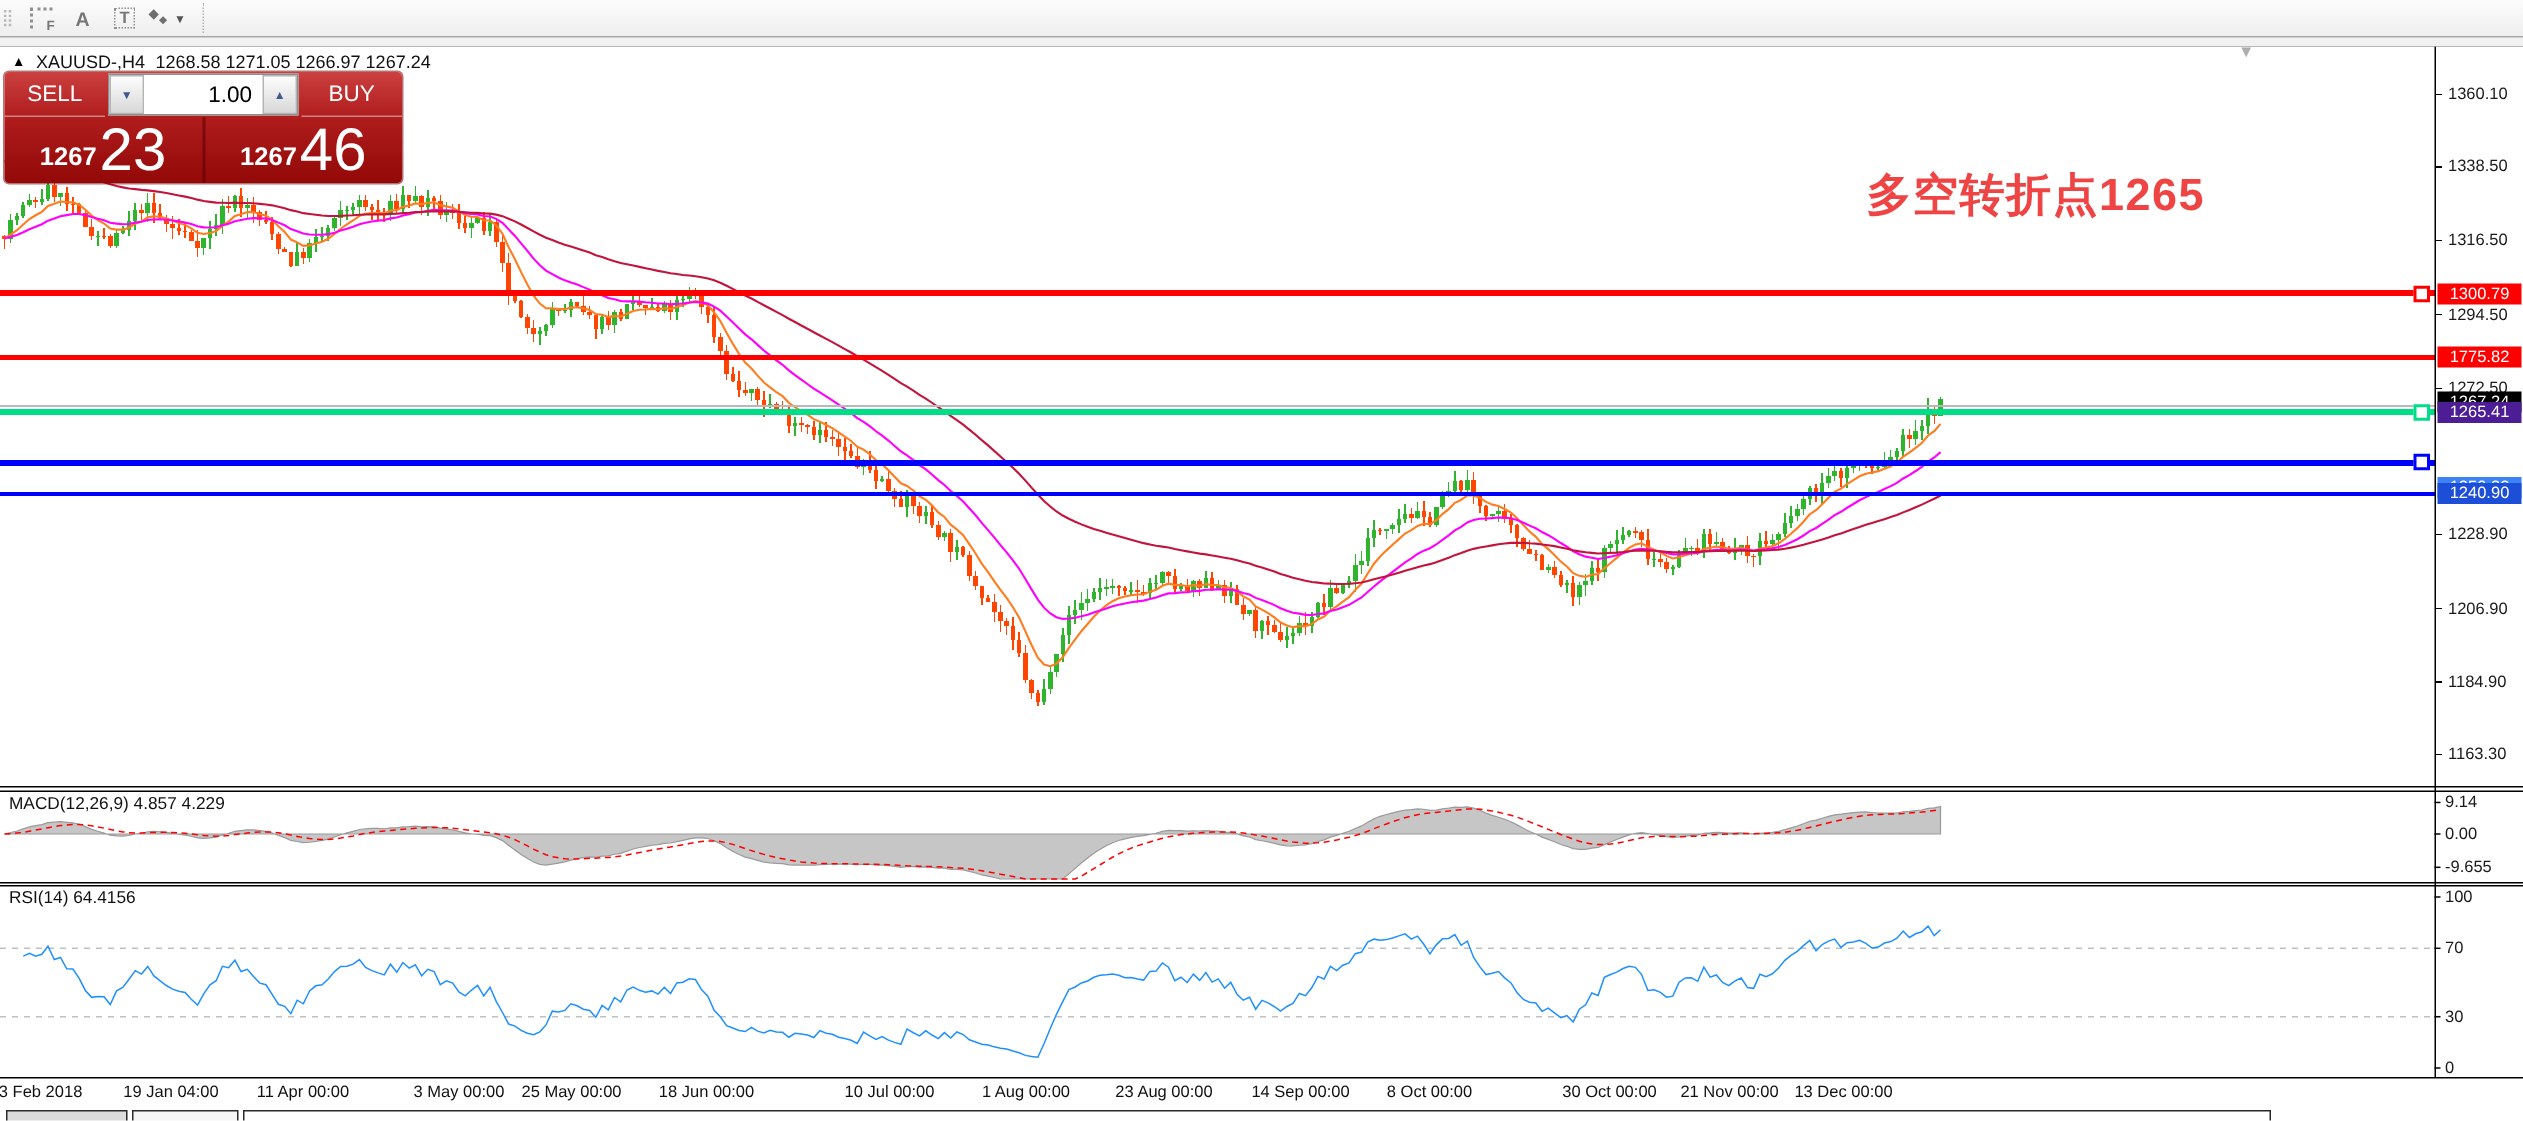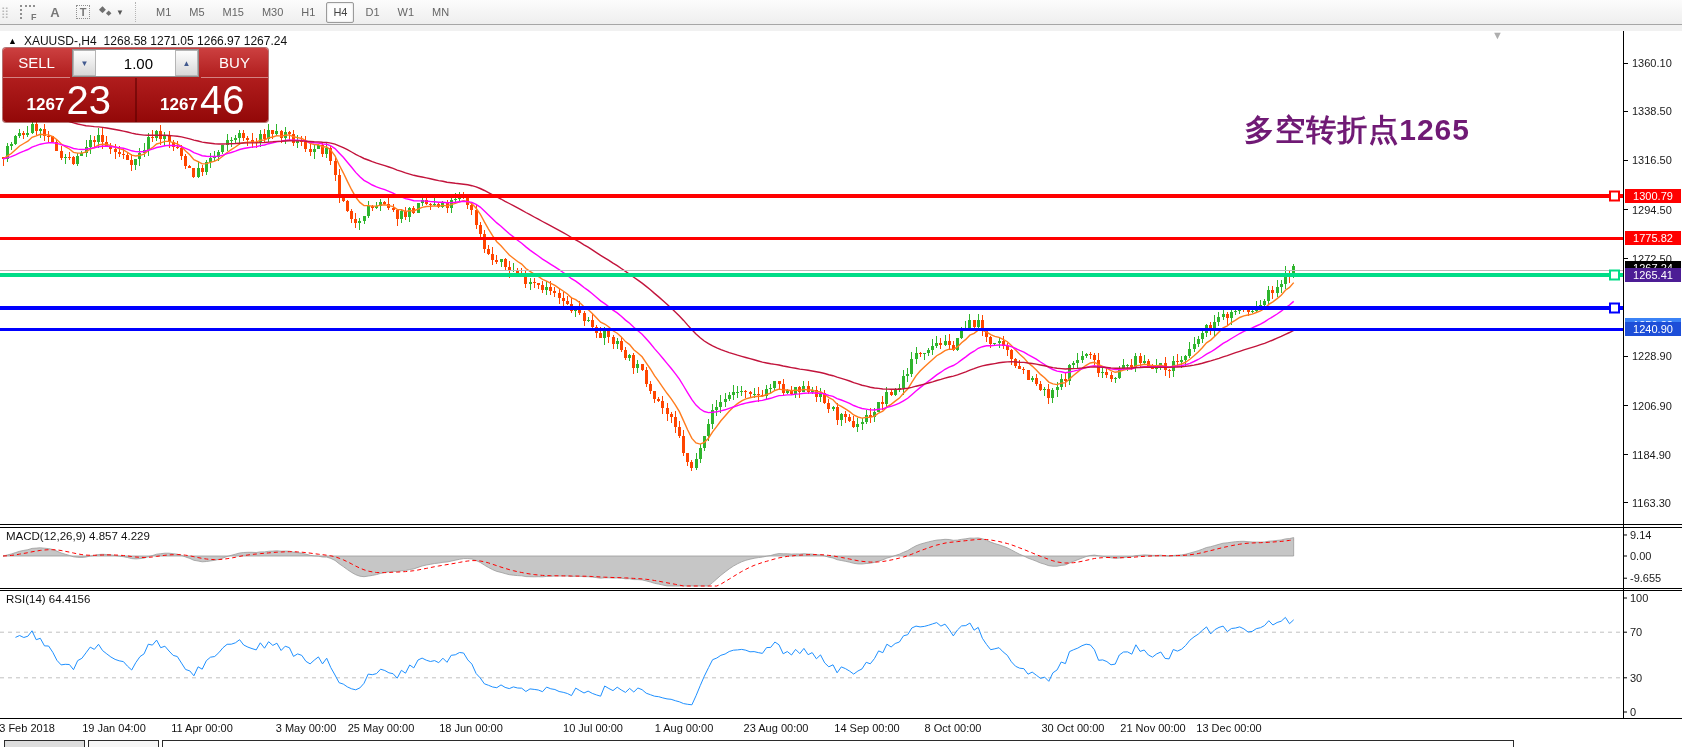--- a/index.html
+++ b/index.html
@@ -31,21 +31,21 @@
   
   #trade-panel{position:absolute;left:3px;top:48px;width:265px;height:74px;border-radius:3px;overflow:hidden;
                background:linear-gradient(#cc4040 0%,#b01d1d 40%,#930808 100%);z-index:25;
                box-shadow:0 0 0 1px rgba(120,0,0,.55)}
   #tp-row1{display:flex;height:30px}
   .tp-btn{flex:0 0 67px;display:flex;align-items:center;justify-content:center;color:#fff;font-size:15px;
           border-bottom:1px solid rgba(255,255,255,.45)}
   #volume-box{flex:1;background:#fff;border:1px solid #8e8e8e;margin:1px 2px;display:flex;align-items:stretch}
   .spin-btn{width:21px;background:linear-gradient(#fdfdfd,#d8d8d8);display:flex;align-items:center;justify-content:center;
             color:#41598e;font-size:8px;border:1px solid #b5b5b5}
-  #volume-value{flex:1;display:flex;align-items:center;justify-content:flex-end;padding-right:22px;
+  #volume-value{flex:1;display:flex;align-items:center;justify-content:flex-end;padding-right:7px;
                 font-size:15px;color:#000}
   #tp-row2{display:flex;height:44px}
   .price-cell{flex:1;display:flex;align-items:center;justify-content:center;color:#fff}
   .price-small{font-size:17px;font-weight:bold;margin:10px 2px 0 0;letter-spacing:0}
   .price-big{font-size:40px;font-weight:400;line-height:40px}
   #tp-div{width:2px;background:rgba(90,0,0,.55)}
   
   .ax-tick-label{position:absolute;left:1632px;font-size:11px;color:#1a1a1a;z-index:8;transform:translateY(-50%)}
   .line-label{position:absolute;left:1625px;width:56px;height:14px;font-size:11px;color:#fff;z-index:10;
               display:flex;align-items:center;justify-content:center;transform:translateY(-50%)}
@@ -80,31 +80,20 @@
       <span class="t-box">T</span>
     </span>
   <span class="tool-btn">
     <span class="diamonds">
         <b class="d1">◆</b>
         <b class="d2">◆</b>
       </span>
     <span class="caret">▼</span>
   </span>
   <span class="sep"></span>
-  <span id="tf-group" style="display: flex;">
-      <span class="tf-btn">M1</span>
-      <span class="tf-btn">M5</span>
-      <span class="tf-btn">M15</span>
-      <span class="tf-btn">M30</span>
-      <span class="tf-btn">H1</span>
-      <span class="tf-btn active">H4</span>
-      <span class="tf-btn">D1</span>
-      <span class="tf-btn">W1</span>
-      <span class="tf-btn">MN</span>
-    </span>
 </div>
 <div id="tb-spacer-strip"></div>
 
 <svg id="plot" width="1682" height="747">
     <line x1="3" y1="156.6797057553294" x2="3" y2="165.99329007961398" stroke="#ff4500" stroke-width="1" shape-rendering="crispEdges"></line>
     <rect x="1.5" y="157.12296999999978" width="3" height="1.8812884168791015" fill="#ff4500" shape-rendering="crispEdges"></rect>
     <line x1="7.15" y1="142.64211368191621" x2="7.15" y2="161.90545789840442" stroke="#2fb52d" stroke-width="1" shape-rendering="crispEdges"></line>
     <rect x="5.65" y="146.37265827986045" width="3" height="12.631600137018438" fill="#2fb52d" shape-rendering="crispEdges"></rect>
     <line x1="11.3" y1="142.31013748861733" x2="11.3" y2="150.33128244865566" stroke="#2fb52d" stroke-width="1" shape-rendering="crispEdges"></line>
     <rect x="9.8" y="144.02661985071197" width="3" height="2.3460384291484786" fill="#2fb52d" shape-rendering="crispEdges"></rect>
@@ -780,21 +769,21 @@
       <span class="price-big">23</span>
     </div>
     <div id="tp-div"></div>
     <div class="price-cell">
       <span class="price-small">1267</span>
       <span class="price-big">46</span>
     </div>
   </div>
 </div>
 
-<div id="annotation" style="color: #701a75;">多空转折点1265</div>
+<div id="annotation" style="color: #ef4444;">多空转折点1265</div>
 <div id="shift-marker">▼</div>
 
 <div class="panel-label" id="macd-label" style="top:530px">MACD(12,26,9) 4.857 4.229</div>
 <div class="panel-label" id="rsi-label" style="top:593px">RSI(14) 64.4156</div>
 
 <div class="marker-sq" style="left:1609px;top:195.5993669999999px;border:2px solid #ff0000"></div>
 <div class="marker-sq" style="left:1609px;top:274.6984329999996px;border:2px solid #00dd87"></div>
 <div class="marker-sq" style="left:1609px;top:308.4351459999999px;border:2px solid #0000ff"></div>
 <div class="frame" style="left:0px;top:30px;width:1682px;height:1px"></div>
 <div class="frame" style="left:0px;top:524px;width:1682px;height:1px"></div>

